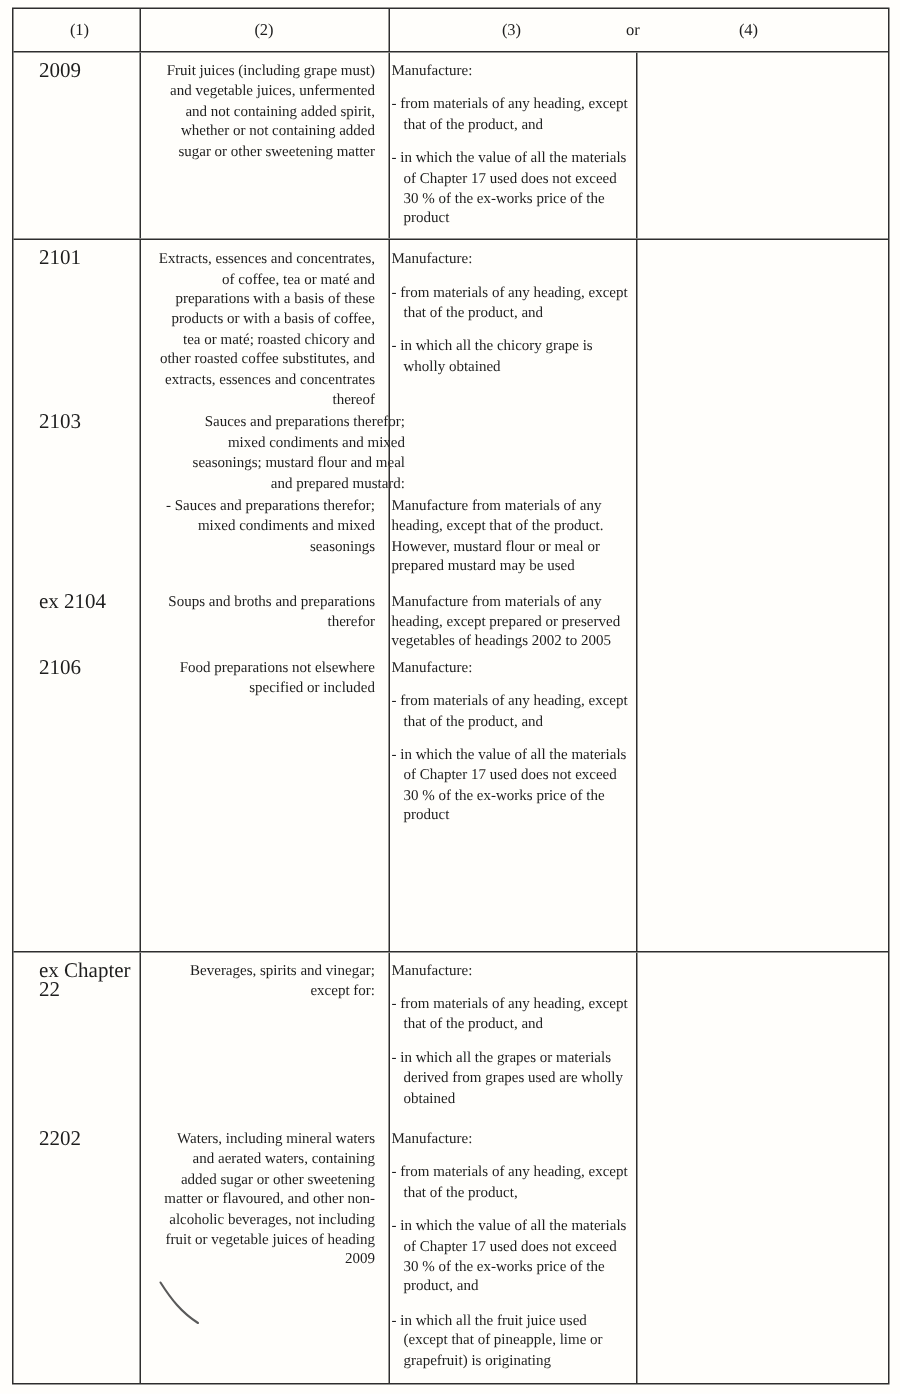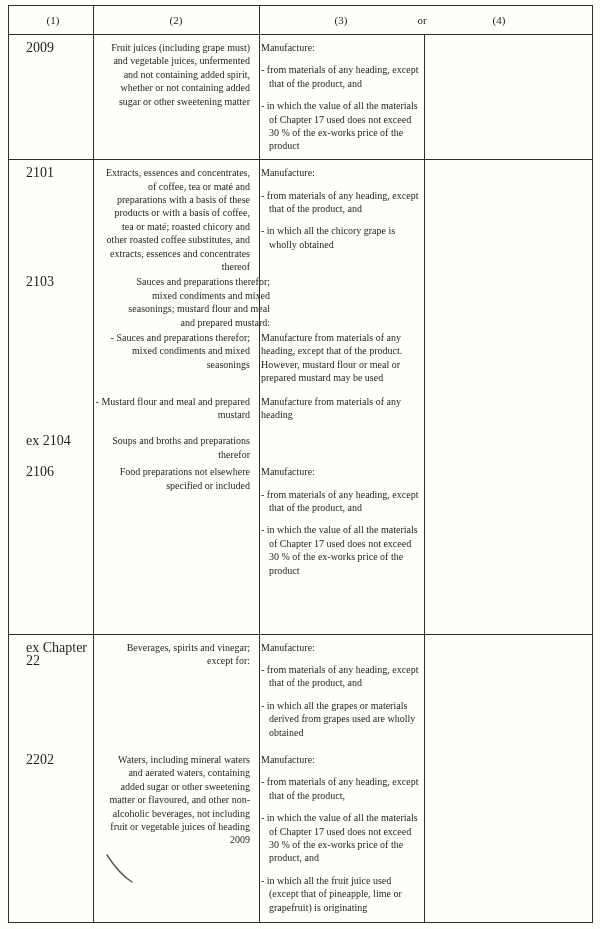--- a/index.html
+++ b/index.html
@@ -116,32 +116,27 @@
 
       <div class="entry">
         <div class="c1"></div>
         <div class="c2 desc bullet">- Sauces and preparations therefor; mixed condiments and mixed seasonings</div>
         <div class="c3">
           <div class="para">Manufacture from materials of any heading, except that of the product. However, mustard flour or meal or prepared mustard may be used</div>
         </div>
         <div class="c4"></div>
       </div>
 
-      <div class="entry" style="margin-bottom:13px;">
-        <div class="c1"></div>
-        <div class="c2 desc bullet">- Mustard flour and meal and prepared mustard</div>
-        <div class="c3">
-          <div class="para">Manufacture from materials of any heading</div>
-        </div>
-        <div class="c4"></div>
-      </div>
 
       <div class="entry" style="margin-bottom:4px;">
         <div class="c1">ex 2104</div>
         <div class="c2 desc">Soups and broths and preparations therefor</div>
+        <div class="c3">
+          <div class="para">Manufacture from materials of any heading, except prepared or preserved vegetables of headings 2002 to 2005</div>
+        </div>
         <div class="c4"></div>
       </div>
 
       <div class="entry">
         <div class="c1">2106</div>
         <div class="c2 desc">Food preparations not elsewhere specified or included</div>
         <div class="c3">
           <div class="para">Manufacture:</div>
           <div class="para bullet">- from materials of any heading, except that of the product, and</div>
           <div class="para bullet">- in which the value of all the materials of Chapter 17 used does not exceed 30 % of the ex-works price of the product</div>

